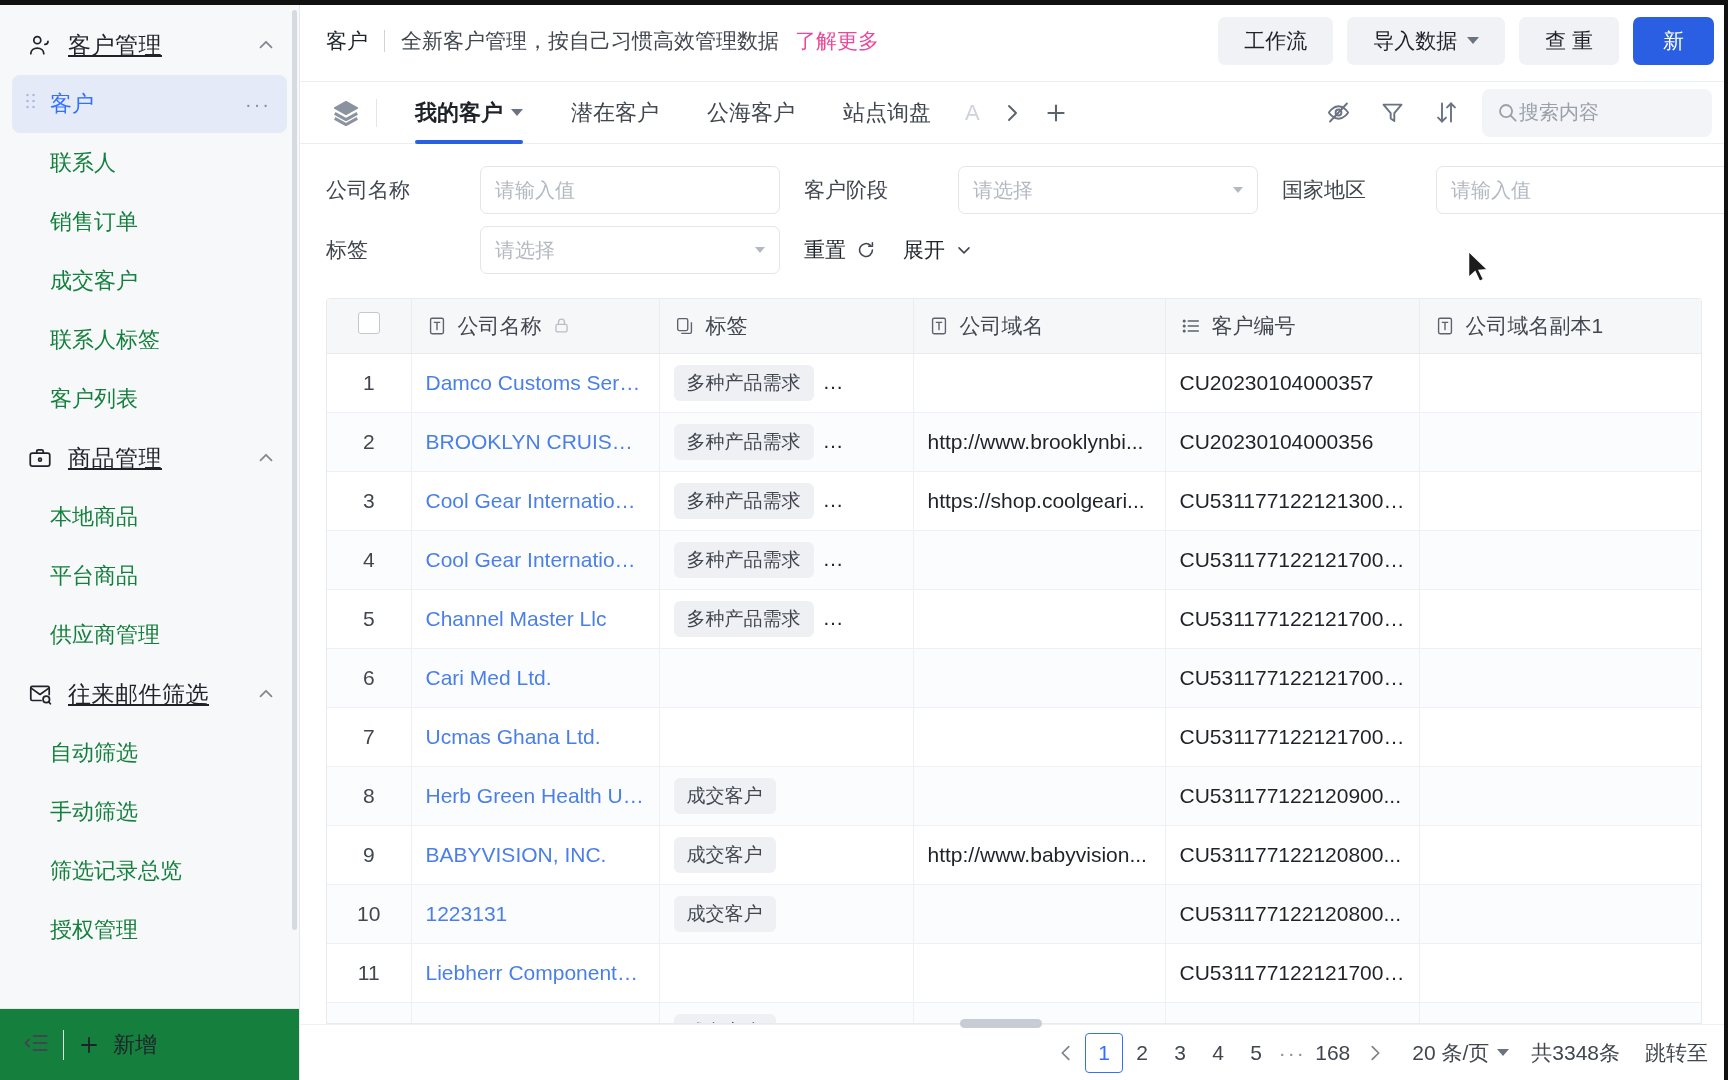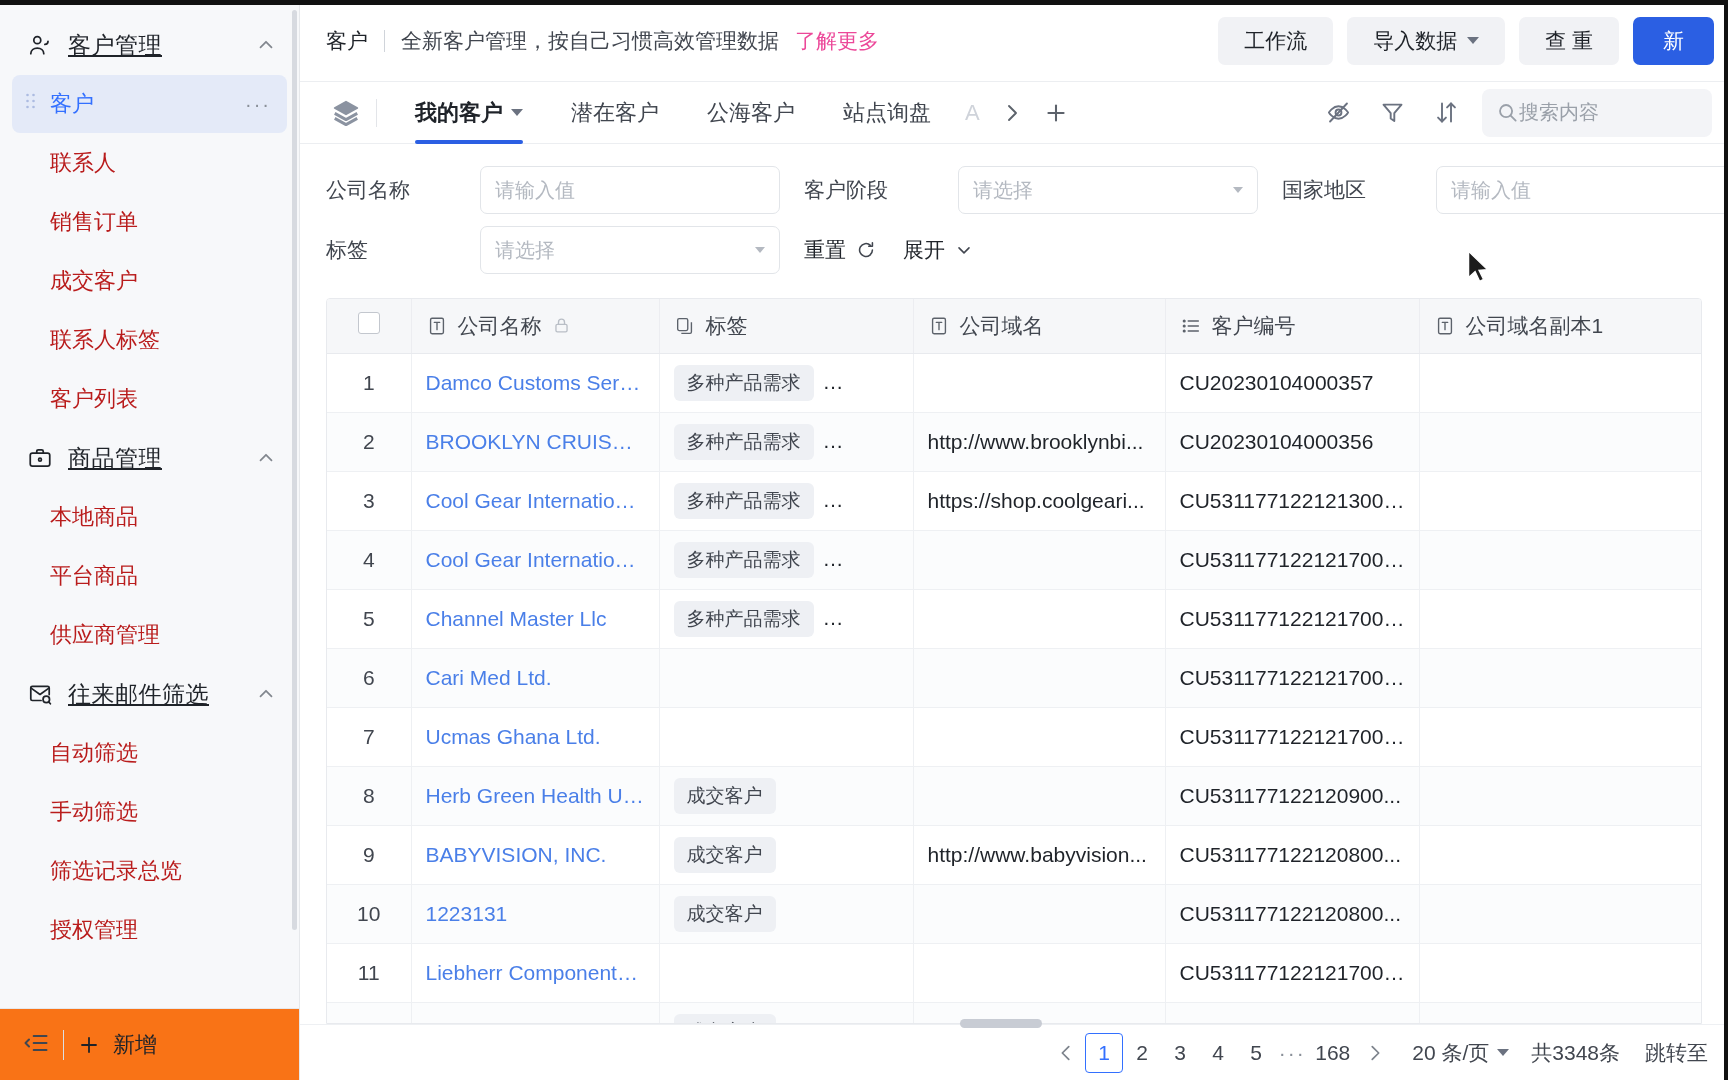--- a/index.html
+++ b/index.html
@@ -30,33 +30,33 @@
     text-decoration: underline;
   }
   .sb-group-head .gicon { width: 28px; height: 28px; margin-right: 14px; flex:0 0 28px; display:flex; align-items:center; justify-content:center; }
   .sb-group-head .gtext { flex: 1 1 auto; }
   .sb-group-head .chev { width: 22px; height: 22px; opacity:.75; }
   .sb-item {
     display: flex; align-items: center;
     height: 58px; margin: 1px 12px;
     padding: 0 16px 0 30px;
     border-radius: 8px;
-    font-size: 22px; color: #b91c1c;
+    font-size: 22px; color: #15803d;
     cursor: pointer; position: relative;
   }
   .sb-item .dragdots { width: 16px; margin-left:-18px; margin-right: 6px; opacity: 0; flex:0 0 16px; }
   .sb-item .ilabel { flex: 1 1 auto; padding-left: 4px; }
   .sb-item .more { opacity: 0; letter-spacing: 2px; color:#8a9099; font-size: 20px; }
   .sb-item.active { background: #e4eaf8; color: #3370ff; font-weight: 500; }
   .sb-item.active .dragdots { opacity: .55; }
   .sb-item.active .more { opacity: 1; }
   .sb-footer {
     height: 72px; border-top: 1px solid #e6e8eb;
     display: flex; align-items: center; padding: 0 22px; gap: 13px;
-    background: #f97316;
+    background: #15803d;
   }
   .sb-footer .divline { width:1px; height:30px; background:#dcdfe4; }
   .sb-footer .addbtn { display:flex; align-items:center; gap:12px; font-size:22px; color:#1f2329; cursor:pointer;}
   .sb-scrollbar {
     position: absolute; right: 2px; top: 10px; width: 5px; height: 920px;
     background: #d7dae0; border-radius: 3px;
   }
 
   
   .main { flex: 1 1 auto; display: flex; flex-direction: column; min-width:0; background:#fff; position:relative; }

